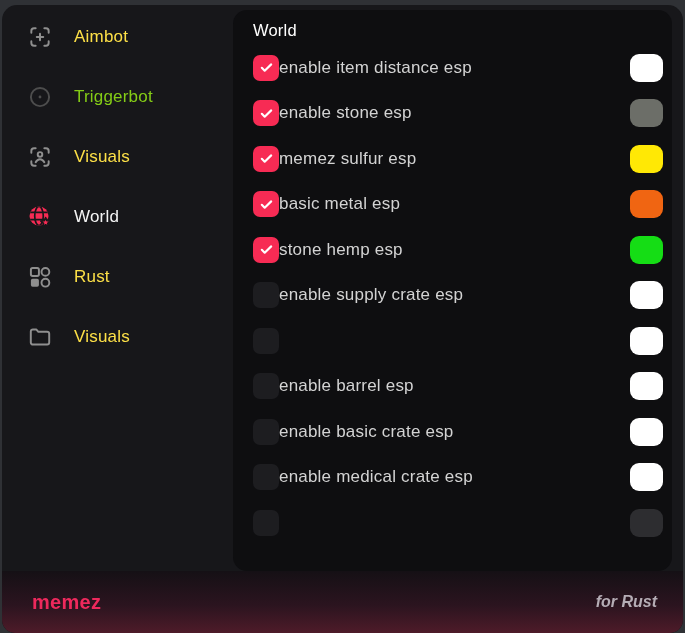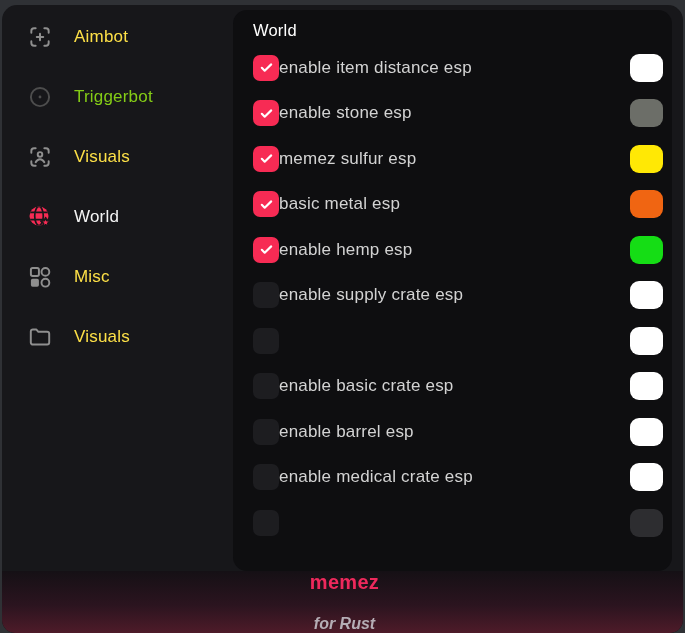--- a/index.html
+++ b/index.html
@@ -59,21 +59,20 @@
     margin-left:auto; width:33px; height:28px; border-radius:9px;
     cursor:pointer; flex:0 0 33px;
   }
   
   .footer {
     position:absolute; left:0; right:0; bottom:0; height:62px;
     background:linear-gradient(180deg, #151015 0%, #2b141f 55%, var(--footer-red,#4e1b29) 100%);
     display:flex; align-items:center; justify-content:space-between;
     padding:0 26px 0 30px;
     border-radius:0 0 13px 13px;
-    flex-direction:column;
   }
   .brand { font-size:20px; font-weight:bold; color:var(--brand,#ee295c); letter-spacing:.3px; }
   .product { font-size:16px; font-weight:bold; font-style:italic; color:#b5adb5; }
 </style>
 </head>
 <body>
 
 <div class="window">
 
   <nav class="sidebar">
@@ -138,21 +137,21 @@
 
     <div class="side-item">
       <span class="icon">
         <svg viewBox="0 0 24 24" fill="none" stroke="currentColor" stroke-width="1.8">
           <rect x="3.6" y="3.6" width="7.4" height="7.4" rx="1.6"></rect>
           <circle cx="17" cy="7.3" r="3.6"></circle>
           <rect x="3.6" y="13.6" width="7.4" height="7.4" rx="1.6" fill="currentColor" stroke="none"></rect>
           <circle cx="17" cy="17.3" r="3.6"></circle>
         </svg>
       </span>
-      <span class="label">Misc</span>
+      <span class="label">Rust</span>
     </div>
 
     <div class="side-item">
       <span class="icon">
         <svg viewBox="0 0 24 24" fill="none" stroke="currentColor" stroke-width="1.8" stroke-linejoin="round">
           <path d="M3.5 8V6.9c0-1 .8-1.9 1.9-1.9h3.1l2 2.2h8.1c1 0 1.9.8 1.9 1.9v8c0 1-.8 1.9-1.9 1.9H5.4c-1 0-1.9-.8-1.9-1.9z"></path>
         </svg>
       </span>
       <span class="label">Visuals</span>
     </div>
@@ -201,21 +200,21 @@
     <span class="row-label">basic metal esp</span>
     <div class="swatch" style="background: rgb(240, 101, 18);"></div>
   </div>
 
   <div class="row">
     <div class="checkbox checked">
       <svg viewBox="0 0 24 24" fill="none" stroke="#ffffff" stroke-width="3.4" stroke-linecap="round" stroke-linejoin="round">
         <path d="M4.5 12.5l4.6 4.6L19.5 7"></path>
       </svg>
     </div>
-    <span class="row-label">enable hemp esp</span>
+    <span class="row-label">stone hemp esp</span>
     <div class="swatch" style="background: rgb(21, 221, 21);"></div>
   </div>
 
   <div class="row">
     <div class="checkbox">
       
     </div>
     <span class="row-label">enable supply crate esp</span>
     <div class="swatch" style="background: rgb(255, 255, 255);"></div>
   </div>
@@ -225,29 +224,29 @@
       
     </div>
     <div class="swatch" style="background: rgb(255, 255, 255);"></div>
   </div>
 
 
   <div class="row">
     <div class="checkbox">
       
     </div>
+    <span class="row-label">enable barrel esp</span>
+    <div class="swatch" style="background: rgb(255, 255, 255);"></div>
+  </div>
+
+  <div class="row">
+    <div class="checkbox">
+      
+    </div>
     <span class="row-label">enable basic crate esp</span>
-    <div class="swatch" style="background: rgb(255, 255, 255);"></div>
-  </div>
-
-  <div class="row">
-    <div class="checkbox">
-      
-    </div>
-    <span class="row-label">enable barrel esp</span>
     <div class="swatch" style="background: rgb(255, 255, 255);"></div>
   </div>
 
   <div class="row">
     <div class="checkbox">
       
     </div>
     <span class="row-label">enable medical crate esp</span>
     <div class="swatch" style="background: rgb(255, 255, 255);"></div>
   </div>

